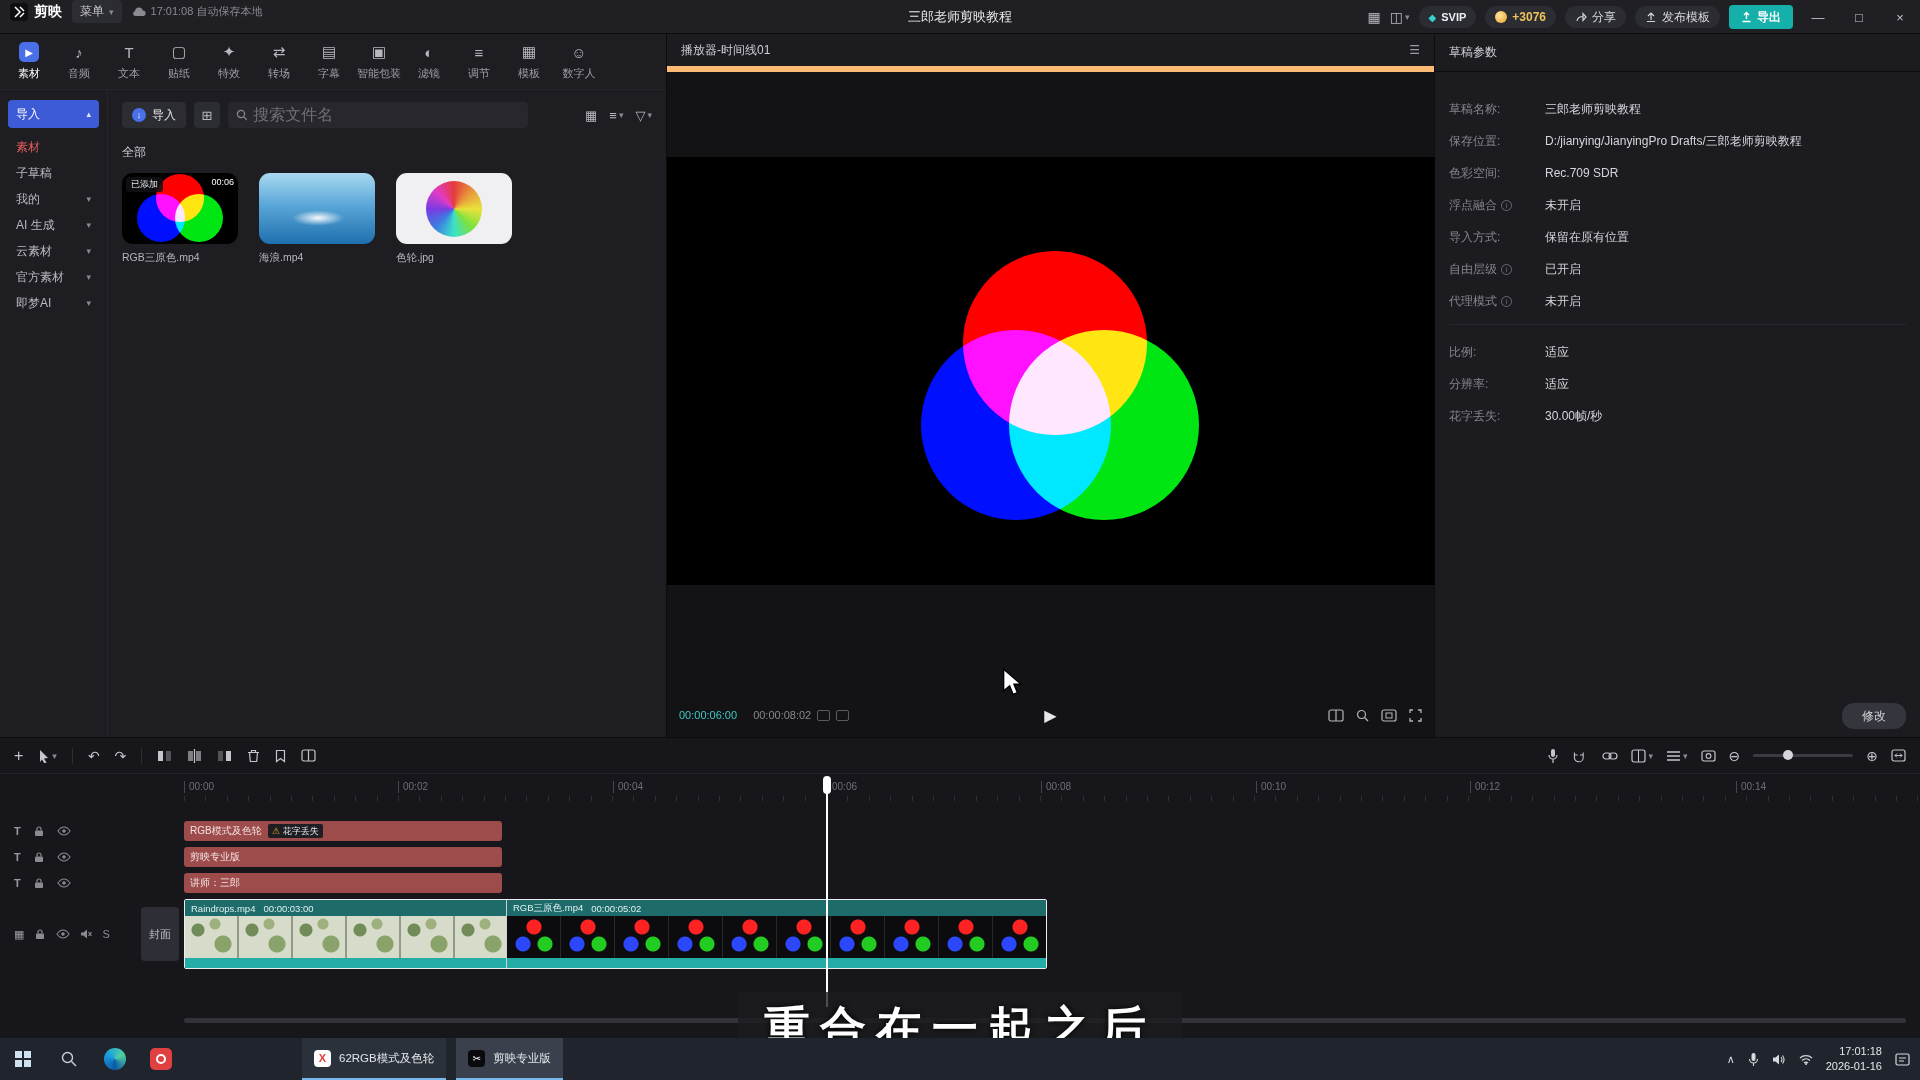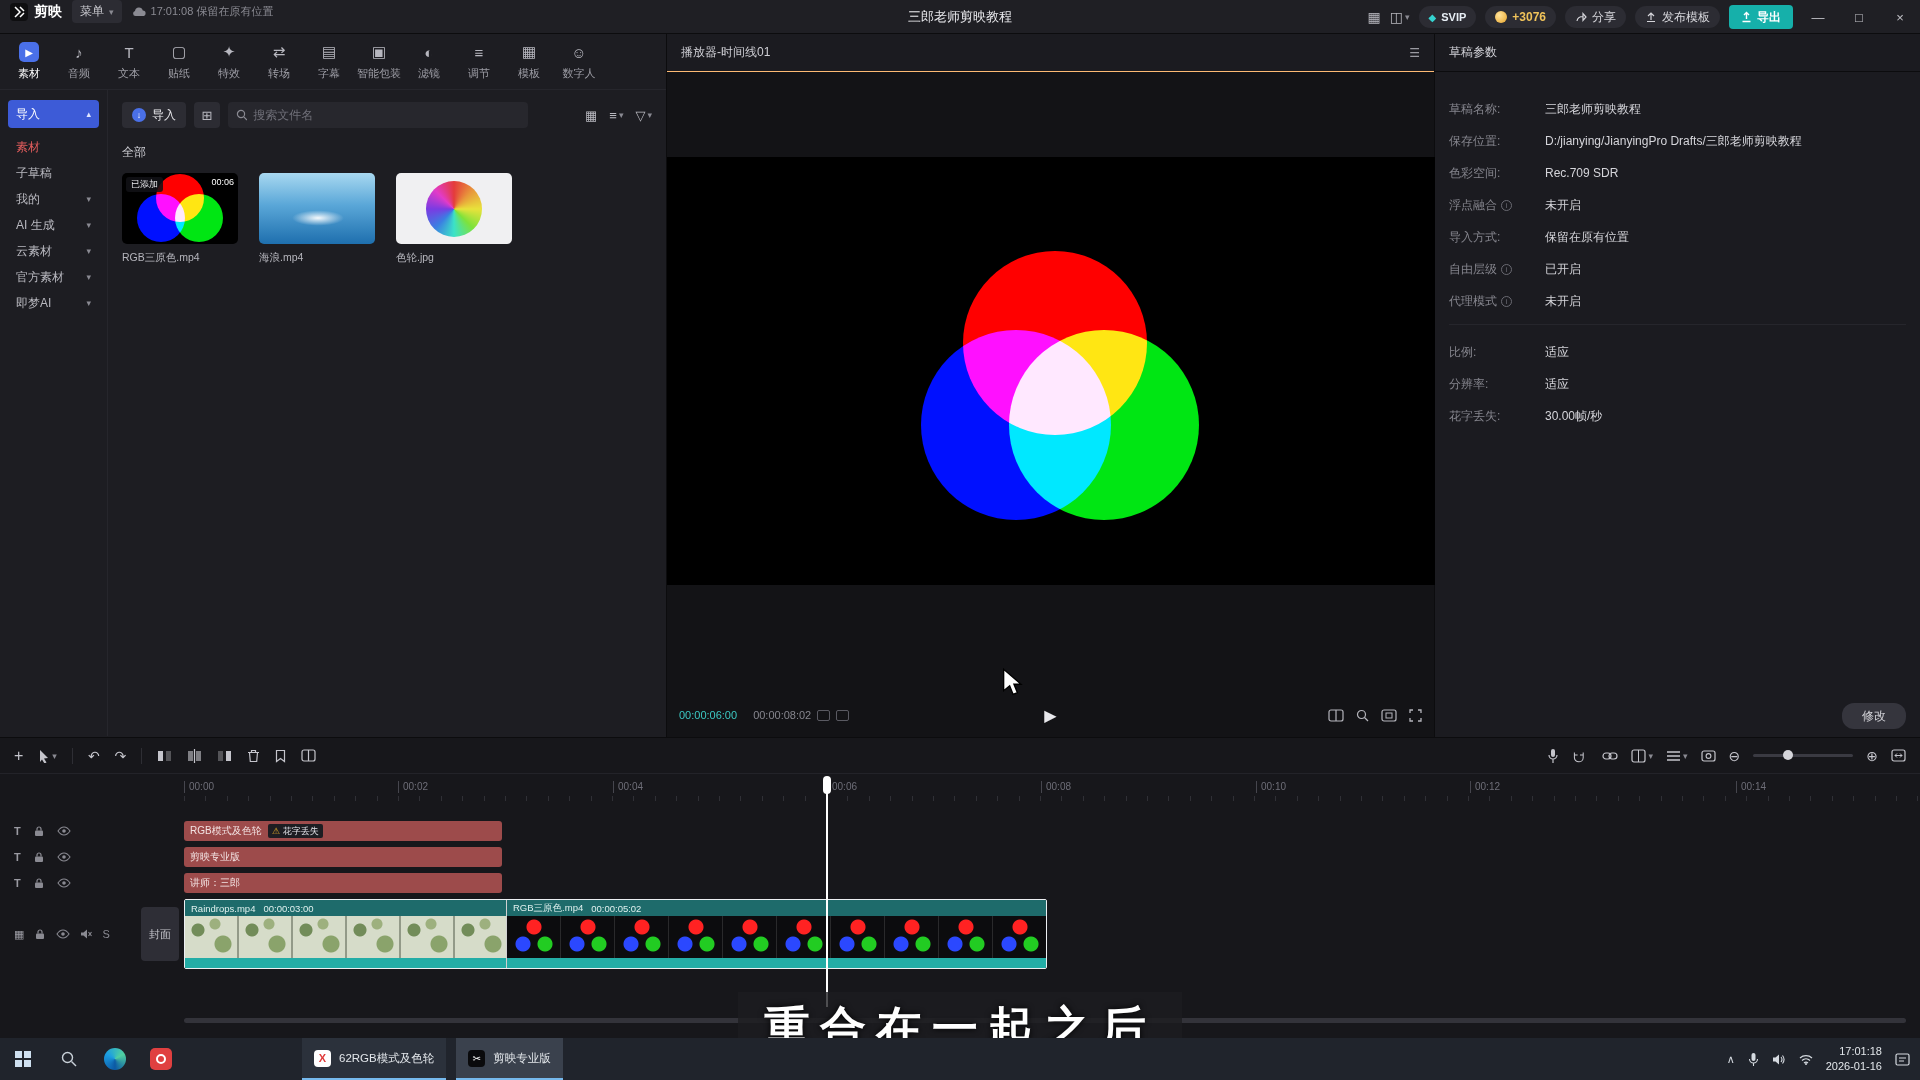--- a/index.html
+++ b/index.html
@@ -38,43 +38,43 @@
   .media-nav{width:108px;padding:10px 8px;border-right:1px solid #26262c}
   .nav-import{background:#3d5bd7;color:#fff;border-radius:4px;height:28px;display:flex;align-items:center;justify-content:space-between;padding:0 8px;margin-bottom:6px}
   .nav-item{height:26px;display:flex;align-items:center;justify-content:space-between;padding:0 8px;color:#b9b9c0}
   .nav-red{color:#e05c5c}
   .media-content{flex:1;padding:12px 14px;position:relative}
   .mc-toolbar{display:flex;align-items:center;gap:8px}
   .import2{background:#2c2c33;border-radius:4px;height:26px;display:flex;align-items:center;gap:6px;padding:0 10px;color:#e8e8ec}
   .blue-dot{width:14px;height:14px;border-radius:50%;background:#4a70e8;color:#fff;font-size:9px;display:flex;align-items:center;justify-content:center}
   .sq-btn{width:26px;height:26px;background:#2c2c33;border-radius:4px;display:flex;align-items:center;justify-content:center;color:#b9b9c0;font-size:13px}
   .search{display:flex;align-items:center;gap:6px;background:#27272d;border-radius:4px;height:26px;padding:0 8px;width:300px}
-  .search input{background:none;border:none;outline:none;color:#d5d5da;font-size:12px;width:100%}
+  .search input{background:none;border:none;outline:none;color:#d5d5da;font-size:16px;width:100%}
   .search input::placeholder{color:#6f6f78}
   .view-ics{display:flex;align-items:center;gap:12px;margin-left:auto;color:#b9b9c0;font-size:13px}
   .view-ics .vi{display:flex;align-items:center;gap:2px}
   .section-label{margin-top:16px;color:#cfcfd5}
   .thumbs{margin-top:12px;display:flex;gap:21px}
   .thumb-card{width:116px}
-  .thumb{width:116px;height:71px;border-radius:5px;position:relative;overflow:hidden;background:#000}
+  .thumb{width:116px;height:71px;border-radius:11px;position:relative;overflow:hidden;background:#000}
   .c{position:absolute;width:48px;height:48px;border-radius:50%;mix-blend-mode:screen}
   .c.r{background:#ff0000;left:34px;top:1px}
   .c.b{background:#0010ff;left:15px;top:21px}
   .c.g{background:#00e613;left:53px;top:21px}
   .badge{position:absolute;left:4px;top:4px;background:rgba(18,18,22,.85);border-radius:3px;padding:1px 5px;font-size:9px;color:#e8e8ec}
   .dur{position:absolute;right:4px;top:4px;font-size:9px;color:#fff;text-shadow:0 0 3px #000}
   .thumb-sea{background:linear-gradient(180deg,#a8d8f0 0%,#5aa7d8 45%,#1e6fae 100%)}
   .wave{position:absolute;left:22px;top:34px;width:74px;height:22px;background:radial-gradient(ellipse 37px 11px at 50% 50%,rgba(255,255,255,.95),rgba(255,255,255,0) 70%)}
   .thumb-wheel{background:#f0f0f2;display:flex;align-items:center;justify-content:center}
   .wheel{width:56px;height:56px;border-radius:50%;background:conic-gradient(#e43b3b,#e8973b,#e8e23b,#7ee23b,#3be2c8,#3b7ee2,#7a3be2,#e23bc8,#e43b3b)}
   .tname{margin-top:7px;font-size:10.5px;color:#b5b5bc;white-space:nowrap;overflow:hidden}
 
   
   .player-panel{position:absolute;left:667px;top:34px;width:768px;height:703px;background:#131316;border-right:1px solid #0c0c0e}
-  .player-header{height:38px;display:flex;align-items:center;justify-content:space-between;padding:0 14px;background:#1b1b20;border-bottom:1px solid #fdba74;color:#cfcfd5}
+  .player-header{height:38px;display:flex;align-items:center;justify-content:space-between;padding:0 14px;background:#1b1b20;border-bottom:6px solid #fdba74;color:#cfcfd5}
   .player-stage{position:absolute;top:123px;left:0;width:768px;height:428px;background:#000;overflow:hidden}
   .pc{position:absolute;border-radius:50%;mix-blend-mode:screen}
   .pc.r{width:184px;height:184px;background:#ff0000;left:296px;top:94px}
   .pc.b{width:190px;height:190px;background:#0010ff;left:254px;top:173px}
   .pc.g{width:190px;height:190px;background:#00e613;left:342px;top:173px}
   .player-controls{position:absolute;left:0;bottom:5px;width:100%;height:34px;display:flex;align-items:center;padding:0 12px}
   .pc-cur{color:#3cc8c3;font-size:11px}
   .pc-tot{color:#86868e;font-size:11px;margin-left:16px}
   .mini-ic{width:13px;height:11px;border:1px solid #5a5a62;border-radius:2px;margin-left:6px}
   .play-btn{position:absolute;left:50%;transform:translateX(-50%);color:#e8e8ec;font-size:16px}
@@ -155,21 +155,21 @@
         <span>剪映</span>
       </div>
       <div class="menu-btn">
         <span>菜单</span>
           <span class="caret">▾</span>
       </div>
       <div class="autosave">
         <svg width="14" height="10">
             <path d="M3.5 9A2.6 2.6 0 013 3.9 4 4 0 0110.8 3.4 2.5 2.5 0 0110.8 9z" fill="#8a8a92"></path>
           </svg>
-        <span>17:01:08 保留在原有位置</span>
+        <span>17:01:08 自动保存本地</span>
       </div>
     </div>
     <div class="tbt">三郎老师剪映教程</div>
     <div class="tbr">
       <span class="tb-ic">▦</span>
       <span class="tb-ic">◫<span class="caret">▾</span></span>
       <div class="pill">
           <span class="gem">◆</span>
           <span class="svip-t">SVIP</span>
         </div>

